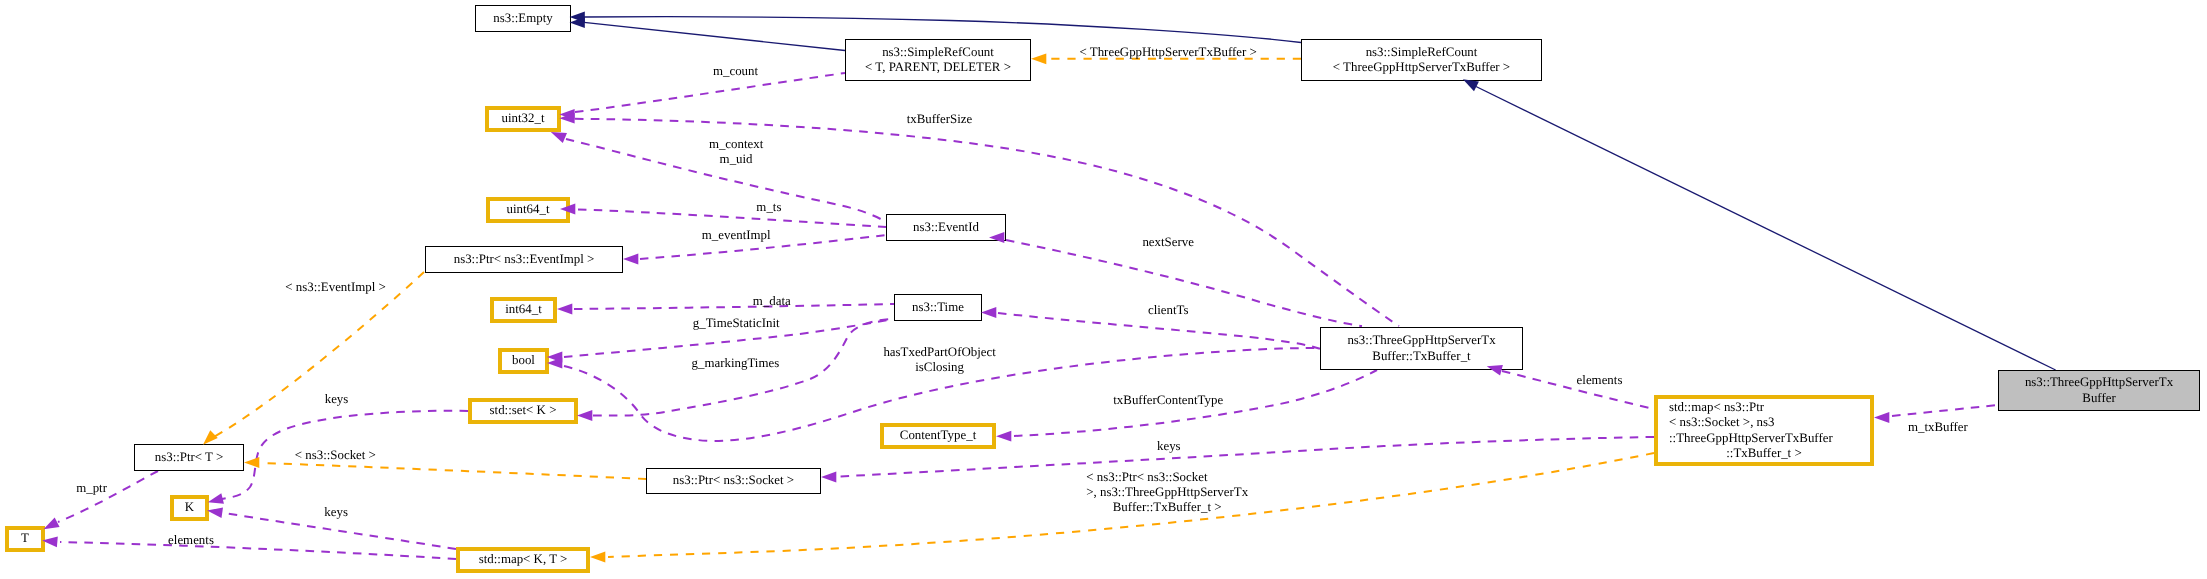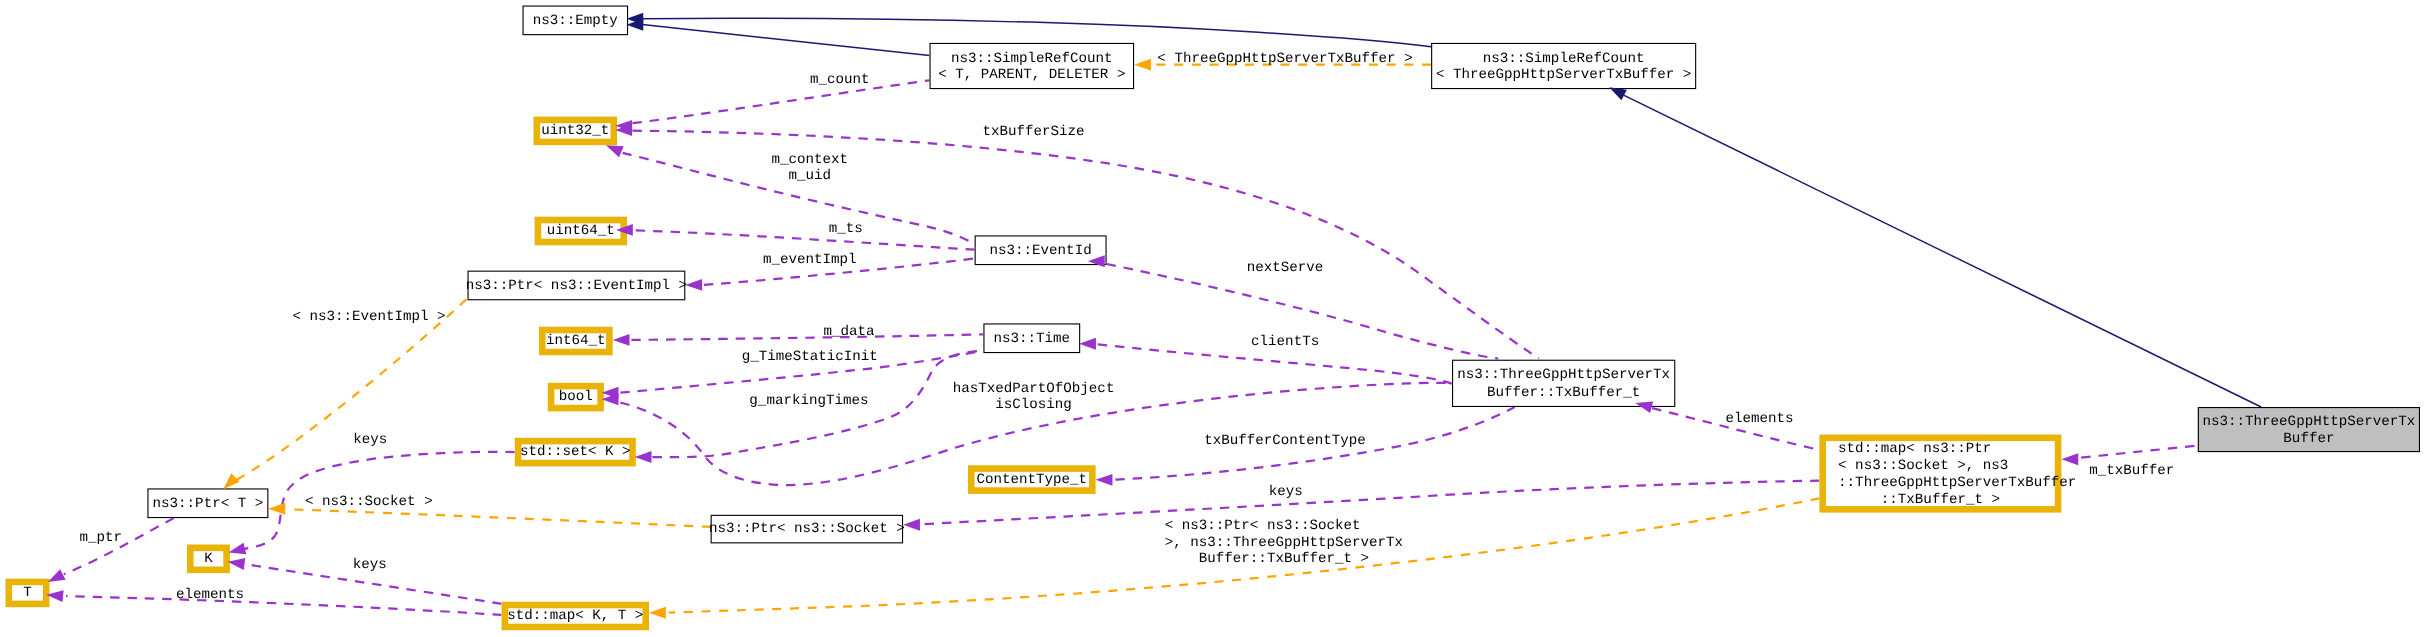--- a/index.html
+++ b/index.html
@@ -1,31 +1,31 @@
 <!DOCTYPE html>
 <html><head>
 <meta charset="utf-8">
 <style>
   html,body{margin:0;padding:0;background:#ffffff;
     -webkit-font-smoothing:antialiased;-moz-osx-font-smoothing:grayscale;}
   #canvas{position:relative;width:2207px;height:579px;background:#ffffff;overflow:hidden;
-    font-family:Liberation Mono, monospace;-webkit-font-smoothing:antialiased;text-rendering:geometricPrecision;}
+    font-family:Liberation Serif, serif;-webkit-font-smoothing:antialiased;text-rendering:geometricPrecision;}
   svg.layer{position:absolute;left:0;top:0;width:2207px;height:579px;pointer-events:none;}
   svg#edges{z-index:1;}
   #nodes{position:absolute;left:0;top:0;z-index:2;}
   svg#heads{z-index:3;}
   #labels{position:absolute;left:0;top:0;z-index:4;}
   .node{position:absolute;box-sizing:border-box;display:flex;flex-direction:column;
     align-items:center;justify-content:center;text-align:center;
     font-size:12.9px;line-height:15.2px;color:#000000;background:#ffffff;white-space:nowrap;}
   .node span{display:block;}
   .node.align-mixed{align-items:flex-start;padding-left:11px;padding-right:11px;}
   .node.align-mixed span:last-child{align-self:center;}
   .node.black{border:1px solid #000000;}
-  .node.grey{border:6px solid #eab308;}
+  .node.grey{border:4px solid #eab308;}
   .node.hl{border:1px solid #000000;background:#bfbfbf;}
   .elabel{position:absolute;font-size:12.9px;line-height:15.2px;color:#000000;
     text-align:center;white-space:nowrap;transform:translateX(-50%);}
   .elabel span{display:block;}
   .elabel.lbl-mixed{text-align:left;}
   .elabel.lbl-mixed span:last-child{text-align:center;}
 </style>
 </head>
 <body>
 <div id="canvas">
@@ -200,21 +200,21 @@
       <polygon points="0,0 15.3,-5.4 15.3,5.4" fill="#9a32cd" transform="translate(207.1,510.6) rotate(8)"></polygon>
       <polygon points="0,0 15.3,-5.4 15.3,5.4" fill="#9a32cd" transform="translate(42.1,540.6) rotate(5)"></polygon>
       <polygon points="0,0 15.3,-5.4 15.3,5.4" fill="#ffa500" transform="translate(1031,58.8) rotate(0)"></polygon>
       <polygon points="0,0 15.3,-5.4 15.3,5.4" fill="#ffa500" transform="translate(203,444.8) rotate(-44)"></polygon>
       <polygon points="0,0 15.3,-5.4 15.3,5.4" fill="#ffa500" transform="translate(244,462.5) rotate(0)"></polygon>
       <polygon points="0,0 15.3,-5.4 15.3,5.4" fill="#ffa500" transform="translate(590,557) rotate(0)"></polygon>
       <polygon points="0,0 15.3,-5.4 15.3,5.4" fill="#9a32cd" transform="translate(577,415.5) rotate(0)"></polygon>
       <polygon points="0,0 15.3,-5.4 15.3,5.4" fill="#9a32cd" transform="translate(547,363) rotate(0)"></polygon>
     </svg>
   <div id="labels">
-      <div class="elabel" style="left: 735.5px; top: 64px; margin-left: 28px;">
+      <div class="elabel" style="left: 735.5px; top: 64px;">
         <span>m_count</span>
       </div>
       <div class="elabel" style="left: 1168.2px; top: 45.1px;">
         <span>&lt; ThreeGppHttpServerTxBuffer &gt;</span>
       </div>
       <div class="elabel" style="left: 939.5px; top: 111.7px;">
         <span>txBufferSize</span>
       </div>
       <div class="elabel" style="left: 736.1px; top: 137.1px;">
         <span>m_context</span>

